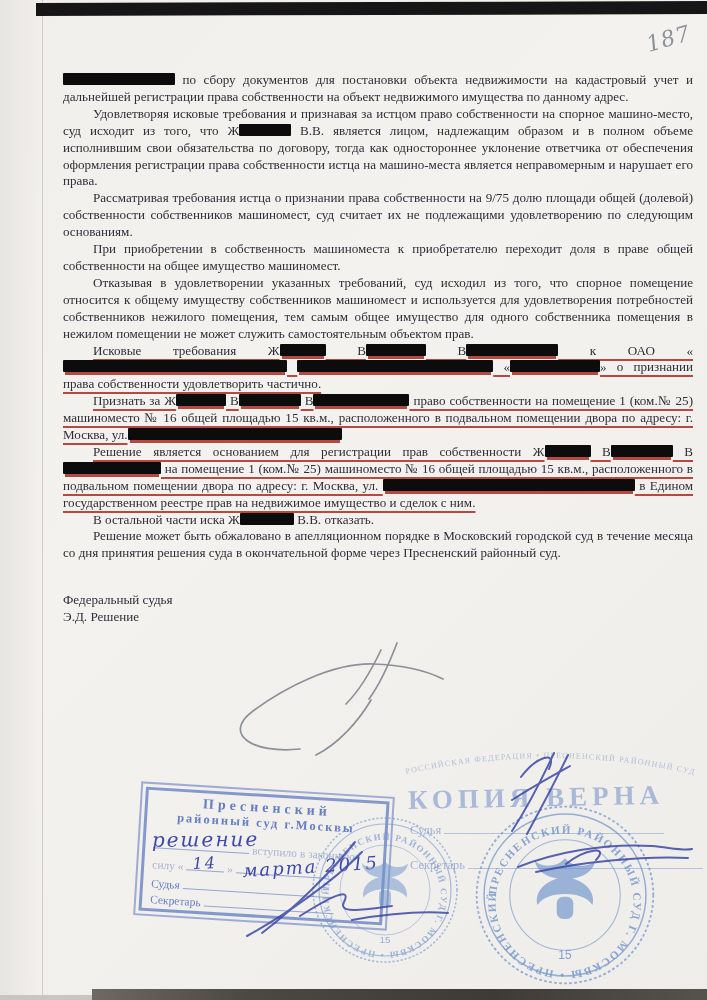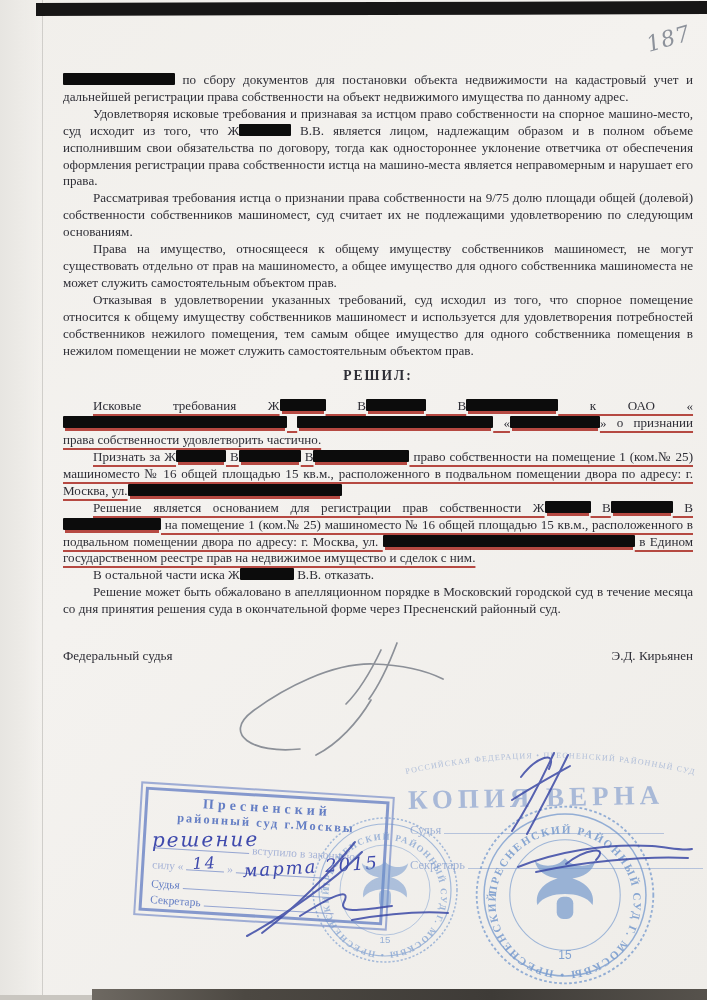--- a/index.html
+++ b/index.html
@@ -21,21 +21,21 @@
   
   .textblock{position:absolute;left:63px;top:72px;width:630px;font-size:13.1px;line-height:16.9px;
     color:#2e2e36;text-align:justify;}
   .para{margin:0;}
   .para.indent{text-indent:30px;}
   .para.heading{text-align:center;font-weight:bold;letter-spacing:2px;text-indent:0;margin:9px 0 13px 0;font-size:13.6px;}
   .redact{display:inline-block;height:12px;background:#0c0c0c;vertical-align:-1px;border-radius:1px;}
   .p-red{text-decoration:underline;text-decoration-color:rgba(170,43,35,.85);
     text-decoration-thickness:1.6px;text-underline-offset:4px;}
   .p-red .redact{box-shadow:0 5px 0 -2px rgba(170,43,35,.85);}
-  .signoff{display:flex;justify-content:space-between;margin-top:30px;}
+  .signoff{display:flex;justify-content:space-between;margin-top:30px;flex-direction:column;}
   
   .ink{position:absolute;inset:0;pointer-events:none;}
   
   .rect-stamp{position:absolute;left:142px;top:794px;width:238px;height:118px;
     transform:rotate(3.5deg);border:3px solid rgba(73,104,188,.65);outline:2px solid rgba(73,104,188,.5);
     outline-offset:3px;color:rgba(60,94,184,.78);font-size:11.5px;}
   .rect-stamp .t1{margin-top:3px;text-align:center;font-weight:bold;font-size:14px;letter-spacing:4px;}
   .rect-stamp .t2{text-align:center;font-weight:bold;font-size:12.5px;letter-spacing:2px;}
   .rect-stamp .row{position:absolute;left:8px;right:8px;white-space:nowrap;}
   .stamp-line{display:inline-block;border-bottom:1.2px solid rgba(73,104,188,.55);height:11px;}
@@ -62,32 +62,31 @@
   <div class="bar-bottom"></div>
   <div class="bar-bottom-left"></div>
 
   <div class="page-number">187</div>
 
   <div class="textblock">
     <div>
         <div class="para"><span class="redact" style="width: 112px;"></span> по сбору документов для постановки объекта недвижимости на кадастровый учет и дальнейшей регистрации права собственности на объект недвижимого имущества по данному адрес.</div>
         <div class="para indent">Удовлетворяя исковые требования и признавая за истцом право собственности на спорное машино-место, суд исходит из того, что Ж<span class="redact" style="width: 52px;"></span> В.В. является лицом, надлежащим образом и в полном объеме исполнившим свои обязательства по договору, тогда как одностороннее уклонение ответчика от обеспечения оформления регистрации права собственности истца на машино-места является неправомерным и нарушает его права.</div>
         <div class="para indent">Рассматривая требования истца о признании права собственности на 9/75 долю площади общей (долевой) собственности собственников машиномест, суд считает их не подлежащими удовлетворению по следующим основаниям.</div>
-        <div class="para indent">Права на имущество, относящееся к общему имуществу собственников машиномест, не могут существовать отдельно от прав на машиноместо, а общее имущество для одного собственника машиноместа не может служить самостоятельным объектом прав.</div>
+        <div class="para indent">При приобретении в собственность машиноместа к приобретателю переходит доля в праве общей собственности на общее имущество машиномест.</div>
         <div class="para indent">Отказывая в удовлетворении указанных требований, суд исходил из того, что спорное помещение относится к общему имуществу собственников машиномест и используется для удовлетворения потребностей собственников нежилого помещения, тем самым общее имущество для одного собственника помещения в нежилом помещении не может служить самостоятельным объектом прав.</div>
-        <div class="para heading">РЕШИЛ:</div>
         <div class="para indent p-red">Исковые требования Ж<span class="redact" style="width: 46px;"></span> В<span class="redact" style="width: 60px;"></span> В<span class="redact" style="width: 92px;"></span> к ОАО «<span class="redact" style="width: 224px;"></span> <span class="redact" style="width: 196px;"></span> «<span class="redact" style="width: 90px;"></span>» о признании права собственности удовлетворить частично.</div>
         <div class="para indent p-red">Признать за Ж<span class="redact" style="width: 50px;"></span> В<span class="redact" style="width: 62px;"></span> В<span class="redact" style="width: 96px;"></span> право собственности на  помещение 1 (ком.№ 25) машиноместо  № 16 общей площадью 15 кв.м., расположенного в подвальном помещении  двора по адресу: г. Москва, ул.<span class="redact" style="width: 214px;"></span></div>
         <div class="para indent p-red">Решение является основанием для  регистрации прав собственности Ж<span class="redact" style="width: 46px;"></span> В<span class="redact" style="width: 62px;"></span> В<span class="redact" style="width: 98px;"></span> на помещение 1 (ком.№ 25) машиноместо  № 16 общей площадью 15 кв.м., расположенного в подвальном помещении  двора по адресу:  г. Москва,  ул. <span class="redact" style="width: 252px;"></span> в Едином государственном  реестре прав на недвижимое имущество и сделок с ним.</div>
         <div class="para indent">В остальной части иска Ж<span class="redact" style="width: 54px;"></span> В.В. отказать.</div>
         <div class="para indent">Решение может быть обжаловано в апелляционном порядке в Московский городской суд в течение месяца со дня принятия решения суда в окончательной форме через Пресненский районный суд.</div>
       </div>
     <div class="signoff">
       <span>Федеральный судья</span>
-      <span>Э.Д. Кирьянен</span>
+      <span>Э.Д. Решение</span>
     </div>
   </div>
 
   <div class="rect-stamp">
     <div class="t1">Пресненский</div>
     <div class="t2">районный суд г.Москвы</div>
     <div class="row" style="top:46px;">
       <span class="stamp-line" style="width:96px;"></span>
       <span class="faint">вступило в законную</span>
     </div>

